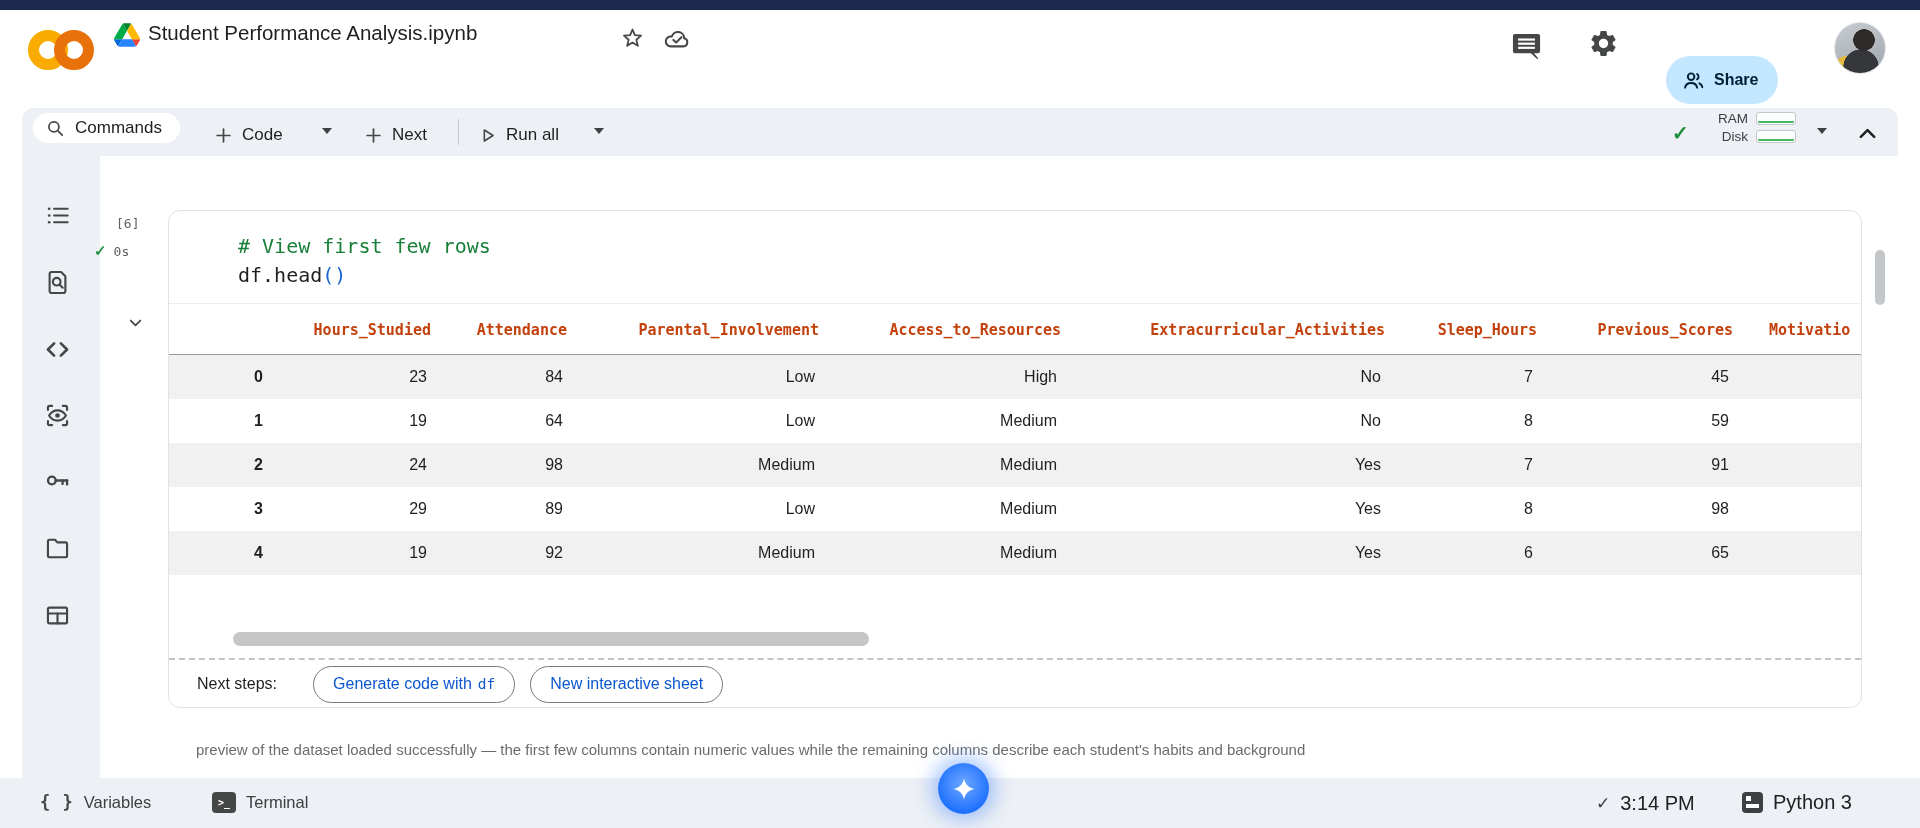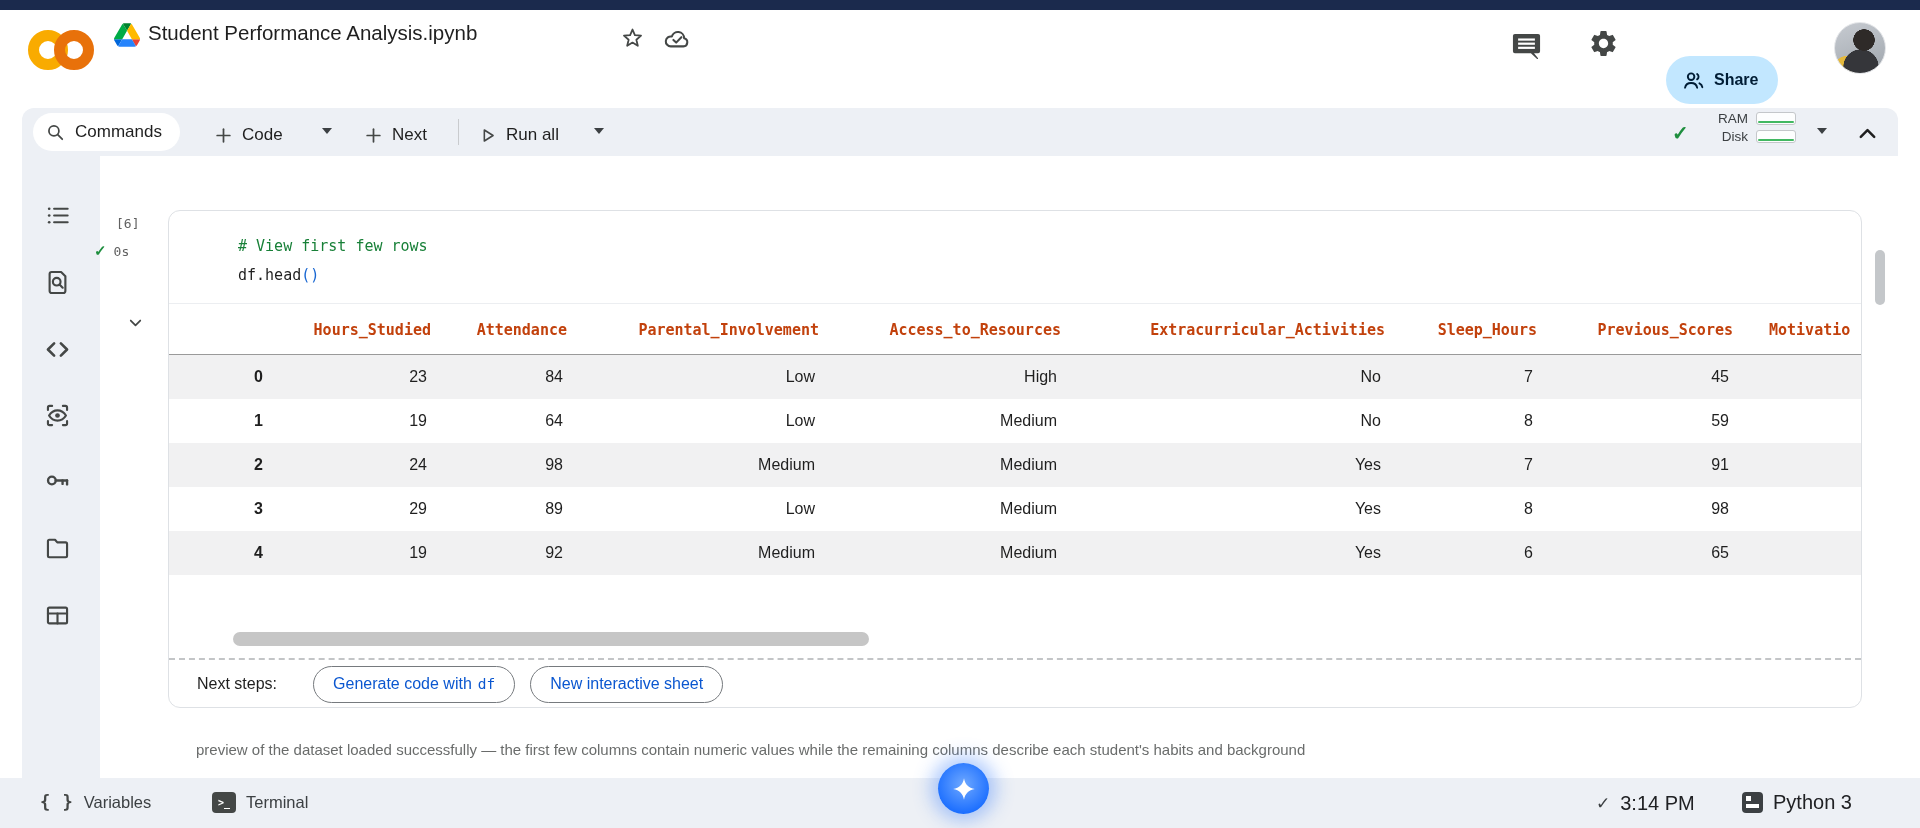--- a/index.html
+++ b/index.html
@@ -28,39 +28,39 @@
       radial-gradient(circle at 22% 88%, #e5b93c 0 18%, rgba(0,0,0,0) 19%),
       linear-gradient(160deg,#c7cbd1,#9fa6ad);
     border:1px solid #e3e5e8; }
 
   
   .toolbar { left:22px; top:108px; width:1876px; height:48px; background:#edf0f5; border-radius:12px 12px 0 0; }
   .rail    { left:22px; top:156px; width:78px;  height:622px; background:#edf0f5; }
   .mainwhite { left:100px; top:156px; width:1820px; height:622px; background:#fff; border-radius:16px 0 0 0; }
   .statusbar { left:0; top:778px; width:1920px; height:50px; background:#edf0f5; }
 
-  .cmd-pill { display:flex; align-items:center; gap:10px; height:38px; padding:0 18px 0 13px;
+  .cmd-pill { display:flex; align-items:center; gap:10px; height:30px; padding:0 18px 0 13px;
               background:#fff; border-radius:19px; font-size:17px; color:#1f1f1f; }
   .tb-item { display:flex; align-items:flex-end; gap:9px; font-size:17px; color:#1f1f1f; }
   .vdiv { width:1px; height:26px; background:#c9cbce; }
   .caret { width:0; height:0; border-left:5.5px solid transparent; border-right:5.5px solid transparent;
            border-top:6.5px solid #3c4043; display:inline-block; }
   .reslabel { font-size:13.5px; color:#3c4043; text-align:right; width:34px; }
   .resbar { position:relative; width:40px; height:13px; background:#fdfefe; border:1px solid #c4c7ca; border-radius:3px; }
   .resbar::after { content:""; position:absolute; left:1px; right:1px; bottom:1px; height:2px; background:#41b861; border-radius:1px; }
 
   
   .side-ic { position:absolute; left:44px; width:27px; height:27px; }
   svg.ic { stroke:#444746; fill:none; stroke-width:1.9; stroke-linecap:round; stroke-linejoin:round; }
 
   
   .card { left:168px; top:210px; width:1694px; height:498px; background:#fff;
           border:1px solid #dee1e5; border-radius:12px; overflow:hidden; }
   .codearea { padding:21px 0 13px 69px; border-bottom:1px solid #eceef1;
-              font-family:"DejaVu Sans Mono", monospace; font-size:15px; line-height:29px; }
+              font-family:"DejaVu Sans Mono", monospace; font-size:20px; line-height:29px; }
   .c-comment { color:#188038; }
   .c-paren { color:#1967d2; }
   .gutter { font-family:"DejaVu Sans Mono", monospace; font-size:13px; color:#616161; }
   .runcheck { color:#1e8e3e; font-size:15px; font-weight:700; }
 
   
   .tblwrap { width:100%; overflow:hidden; }
   table.df { border-collapse:collapse; table-layout:fixed; width:1832px; }
   table.df th { font-family:"DejaVu Sans Mono", monospace; font-weight:700; font-size:15px; color:#c2410c;
                 text-align:right; padding:17px 8px 15px 0; border-bottom:1px solid #9a9a9a; white-space:nowrap; }

